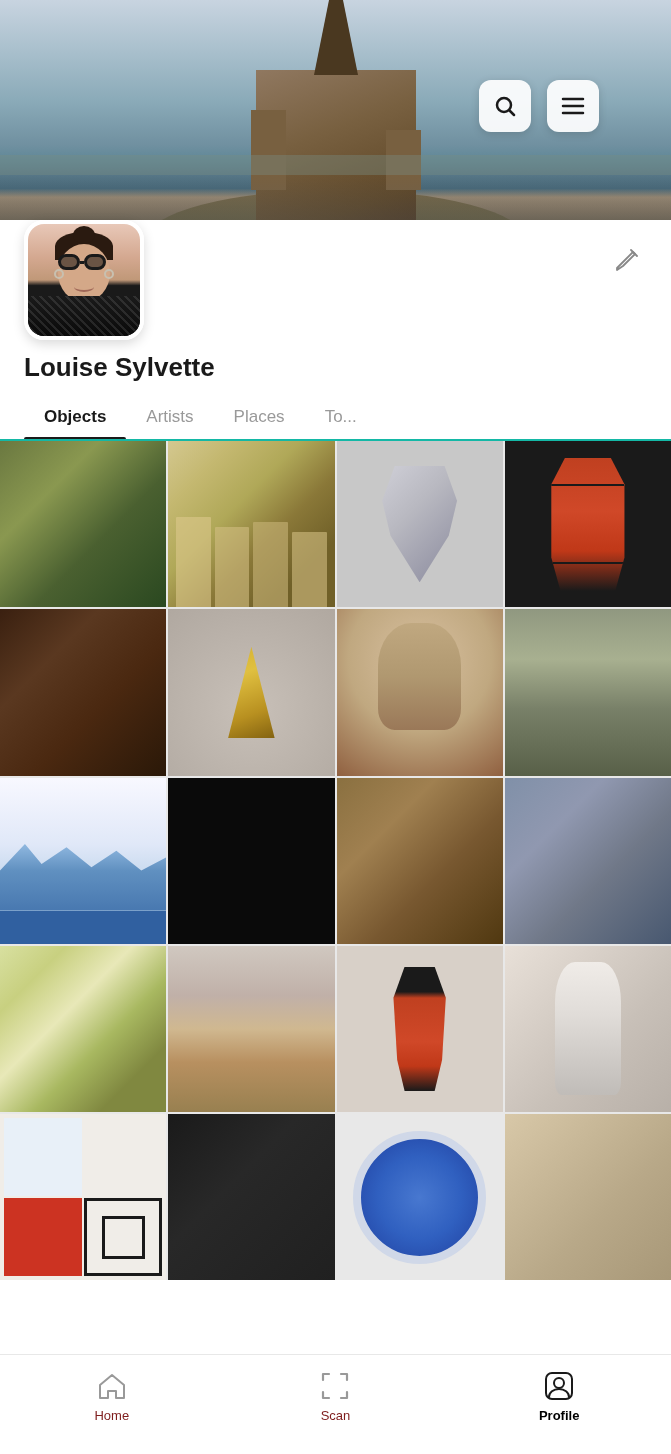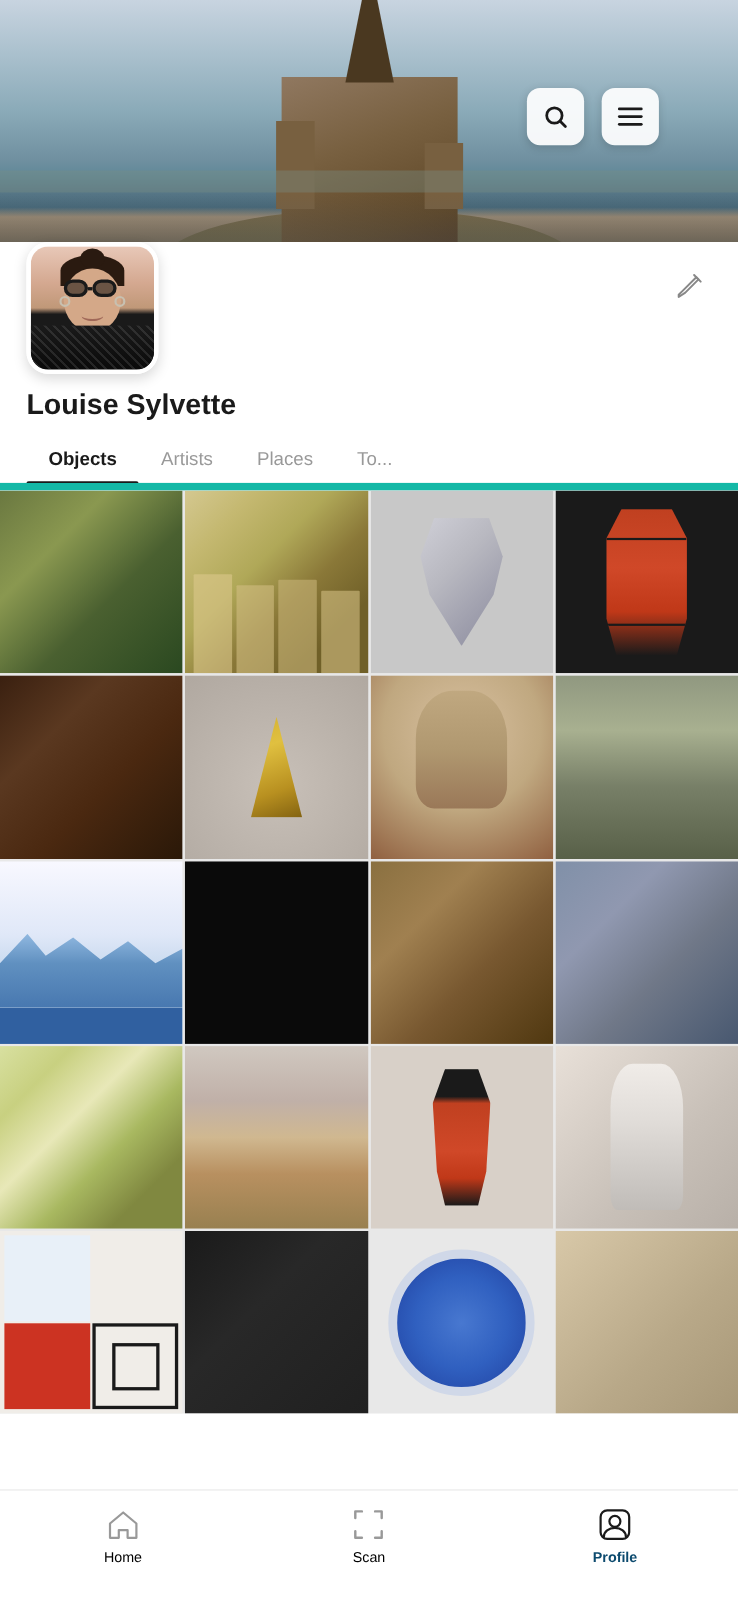--- a/index.html
+++ b/index.html
@@ -81,21 +81,21 @@
       font-size: 26px;
       font-weight: 700;
       color: #1a1a1a;
       margin-top: 12px;
       margin-bottom: 8px;
     }
 
     
     .tabs-container {
       display: flex;
-      border-bottom: 7px solid #14b8a6;
+      border-bottom: 2px solid #14b8a6;
       margin-top: 12px;
       padding: 0 24px;
       overflow-x: auto;
       scrollbar-width: none;
     }
     .tabs-container::-webkit-scrollbar { display: none; }
     .tab-item {
       padding: 12px 20px;
       font-size: 17px;
       color: #999;
@@ -168,24 +168,24 @@
     }
     .nav-icon {
       width: 32px;
       height: 32px;
       display: flex;
       align-items: center;
       justify-content: center;
     }
     .nav-label {
       font-size: 13px;
+      color: #7f1d1d;
+    }
+    .nav-item.active .nav-label {
       color: #000000;
-    }
-    .nav-item.active .nav-label {
-      color: #0c4a6e;
       font-weight: 700;
     }
     .nav-item.active .nav-icon svg path,
     .nav-item.active .nav-icon svg rect,
     .nav-item.active .nav-icon svg circle {
       stroke: #1a1a1a;
     }
 
     
     .bottom-spacer { height: 100px; }

